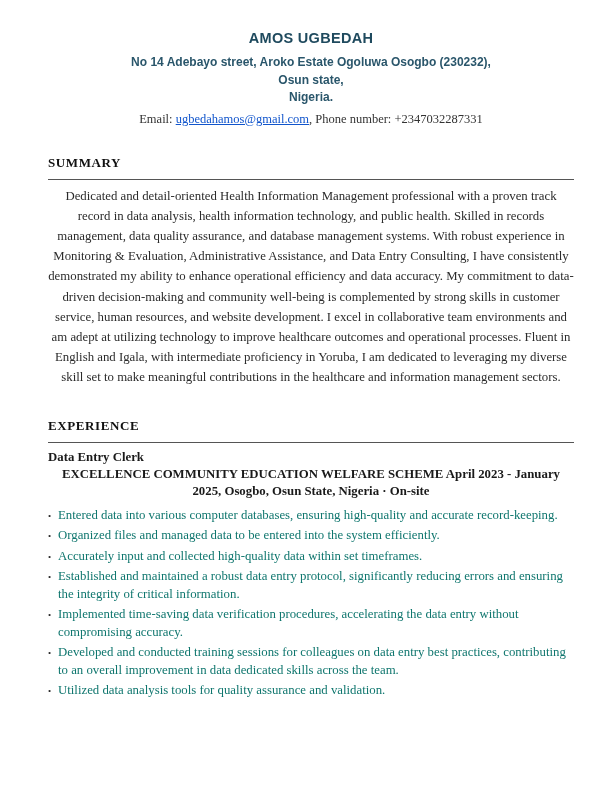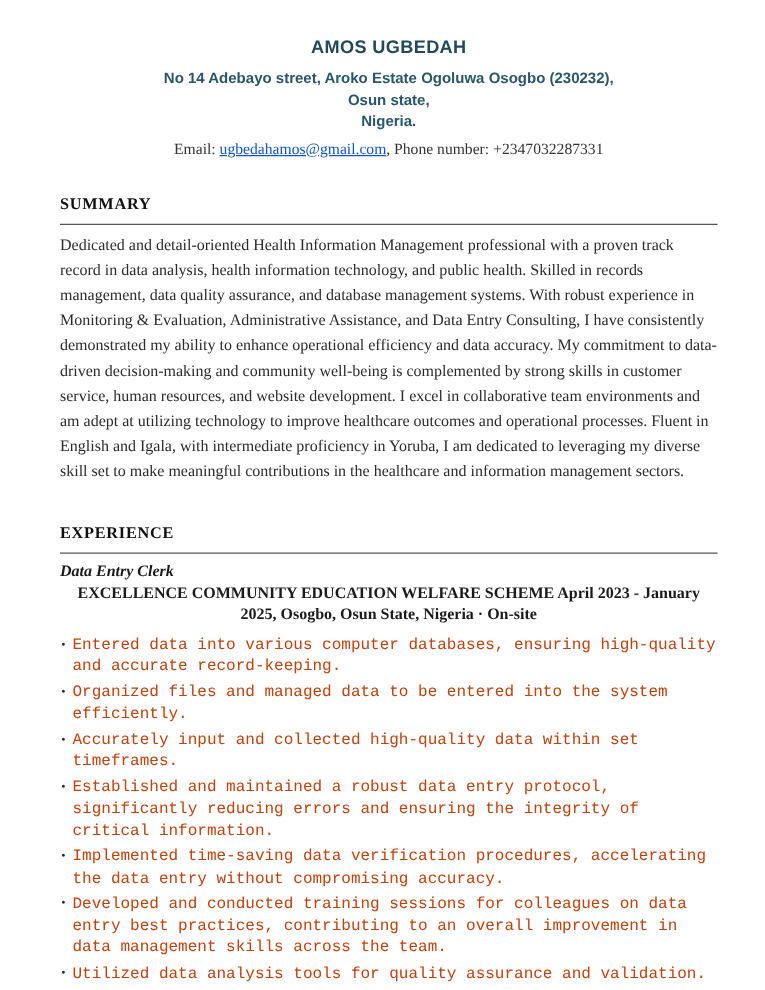--- a/index.html
+++ b/index.html
@@ -68,53 +68,51 @@
   .rule {
     border: none;
     border-top: 1px solid #555555;
     margin: 8px 0 6px 0;
   }
   .body-text {
     margin: 4px 0 0 0;
     font-size: 12.8px;
     line-height: 20.2px;
     color: #2b2b2b;
-    text-align: left;
+    text-align: center;
   }
 
   
   .job-title {
     margin: 6px 0 0 0;
     font-size: 12.8px;
     font-weight: 700;
     line-height: 17px;
     color: #1a1a1a;
-    font-style: italic;
   }
   .company-line {
     margin: 0;
     font-size: 12.8px;
     font-weight: 700;
     line-height: 17.5px;
     color: #1a1a1a;
     text-align: center;
   }
   .bullets {
     list-style: none;
     margin: 6px 0 0 0;
     padding: 0;
   }
   .bullets li {
     position: relative;
     padding-left: 10px;
     margin: 0 0 3px 0;
     font-size: 12.8px;
     line-height: 17.5px;
-    color: #c2410c;
-    font-family: Liberation Mono, monospace;
+    color: #0f766e;
   }
   .bullets li::before {
     content: "\2022";
     position: absolute;
     left: 0;
     top: 1px;
     font-size: 9px;
     color: #2b2b2b;
   }
 </style>
@@ -141,18 +139,18 @@
     <h2 class="section-heading">EXPERIENCE</h2>
     <hr class="rule">
     <p class="job-title">Data Entry Clerk</p>
     <p class="company-line">EXCELLENCE COMMUNITY EDUCATION WELFARE SCHEME April 2023 - January 2025, Osogbo, Osun State, Nigeria · On-site</p>
     <ul class="bullets">
       <li>Entered data into various computer databases, ensuring high-quality and accurate record-keeping.</li>
       <li>Organized files and managed data to be entered into the system efficiently.</li>
       <li>Accurately input and collected high-quality data within set timeframes.</li>
       <li>Established and maintained a robust data entry protocol, significantly reducing errors and ensuring the integrity of critical information.</li>
       <li>Implemented time-saving data verification procedures, accelerating the data entry without compromising accuracy.</li>
-      <li>Developed and conducted training sessions for colleagues on data entry best practices, contributing to an overall improvement in data management skills across the team.</li>
+      <li>Developed and conducted training sessions for colleagues on data entry best practices, contributing to an overall improvement in data dedicated skills across the team.</li>
       <li>Utilized data analysis tools for quality assurance and validation.</li>
     </ul>
   </section>
 
 </div>
 
 </body></html>

